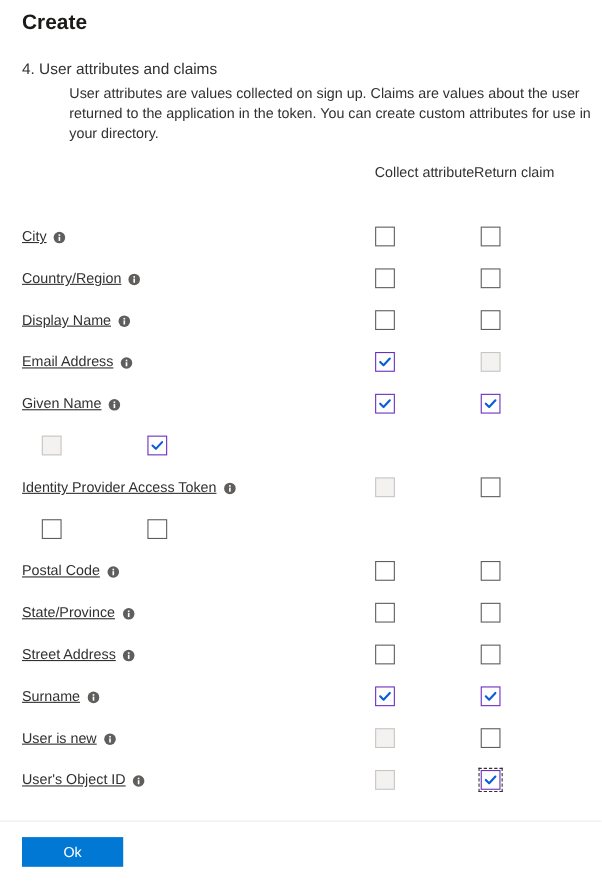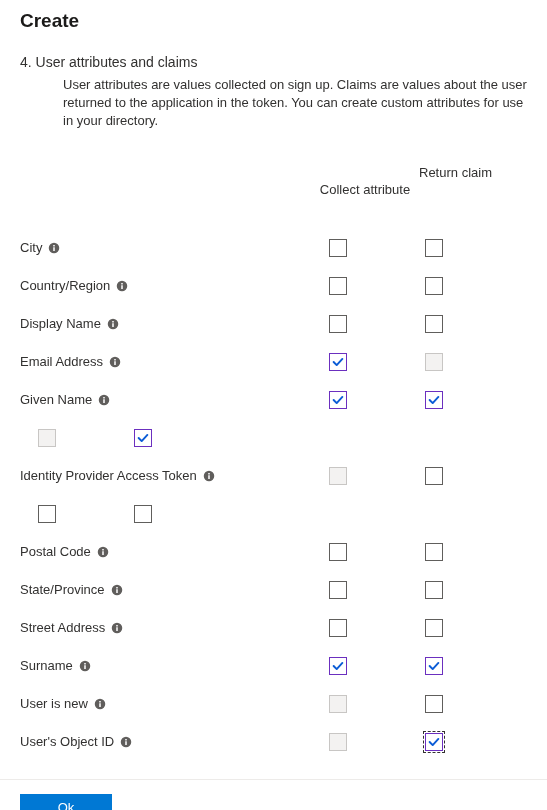--- a/index.html
+++ b/index.html
@@ -8,21 +8,21 @@
       box-sizing: border-box;
     }
     body {
       font-family: "Segoe UI", -apple-system, BlinkMacSystemFont, sans-serif;
       font-size: 13px;
       color: #323130;
       background: #ffffff;
       width: 547px;
     }
     .panel {
-      padding: 10px 20px 0 20px;
+      padding: 10px 8px 0 20px;
     }
     .panel-title {
       font-size: 19px;
       font-weight: 600;
       color: #1b1a19;
       margin-bottom: 22px;
     }
     .section-title {
       font-size: 14px;
       font-weight: 400;
@@ -49,35 +49,35 @@
       flex: 1;
     }
     .col-collect, .col-return {
       width: 108px;
       text-align: left;
       font-size: 13px;
       font-weight: 400;
       color: #323130;
     }
     .col-collect {
-      text-align: center;
-      margin-top: 33px;
+      text-align: right;
     }
     .attr-row {
       display: flex;
       align-items: center;
       height: 38px;
     }
     .attr-name {
       flex: 1;
       display: flex;
-      align-items: center;
+      align-items: flex-end;
       gap: 6px;
       font-size: 13px;
       color: #323130;
+      text-decoration: underline;
     }
     .info-icon {
       width: 12px;
       height: 12px;
       display: inline-flex;
       align-items: center;
       justify-content: center;
     }
     .info-icon svg {
       width: 12px;

